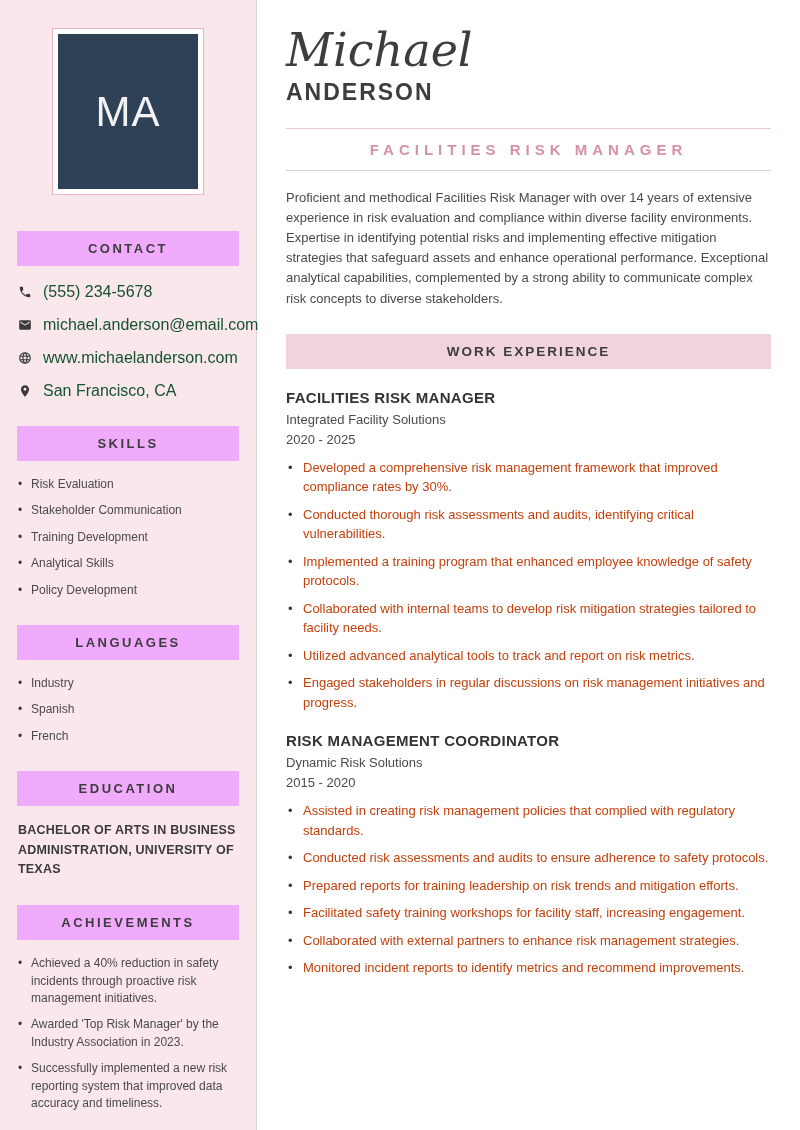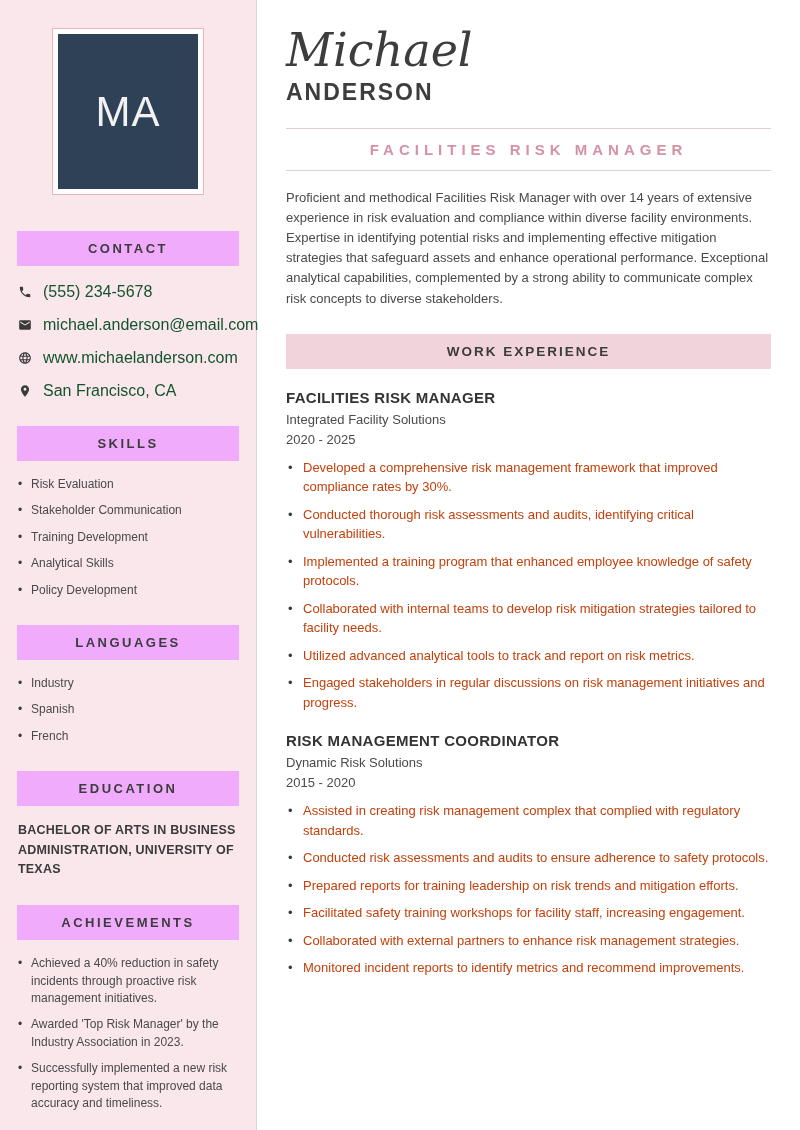--- a/index.html
+++ b/index.html
@@ -225,21 +225,21 @@
         <li>Utilized advanced analytical tools to track and report on risk metrics.</li>
         <li>Engaged stakeholders in regular discussions on risk management initiatives and progress.</li>
       </ul>
     </article>
 
     <article class="job">
       <h3 class="job-title">RISK MANAGEMENT COORDINATOR</h3>
       <div class="job-company">Dynamic Risk Solutions</div>
       <div class="job-dates">2015 - 2020</div>
       <ul class="job-list">
-        <li>Assisted in creating risk management complex that complied with regulatory standards.</li>
+        <li>Assisted in creating risk management policies that complied with regulatory standards.</li>
         <li>Conducted risk assessments and audits to ensure adherence to safety protocols.</li>
         <li>Prepared reports for training leadership on risk trends and mitigation efforts.</li>
         <li>Facilitated safety training workshops for facility staff, increasing engagement.</li>
         <li>Collaborated with external partners to enhance risk management strategies.</li>
         <li>Monitored incident reports to identify metrics and recommend improvements.</li>
       </ul>
     </article>
 
   </main>
 </div>

